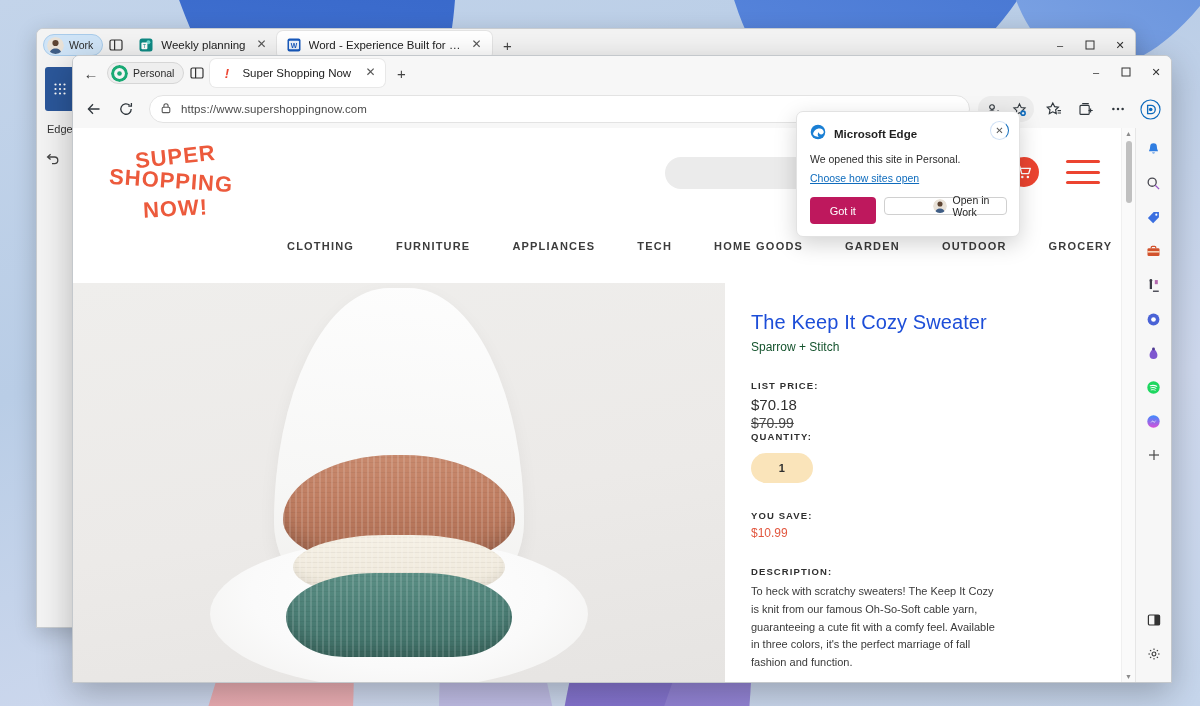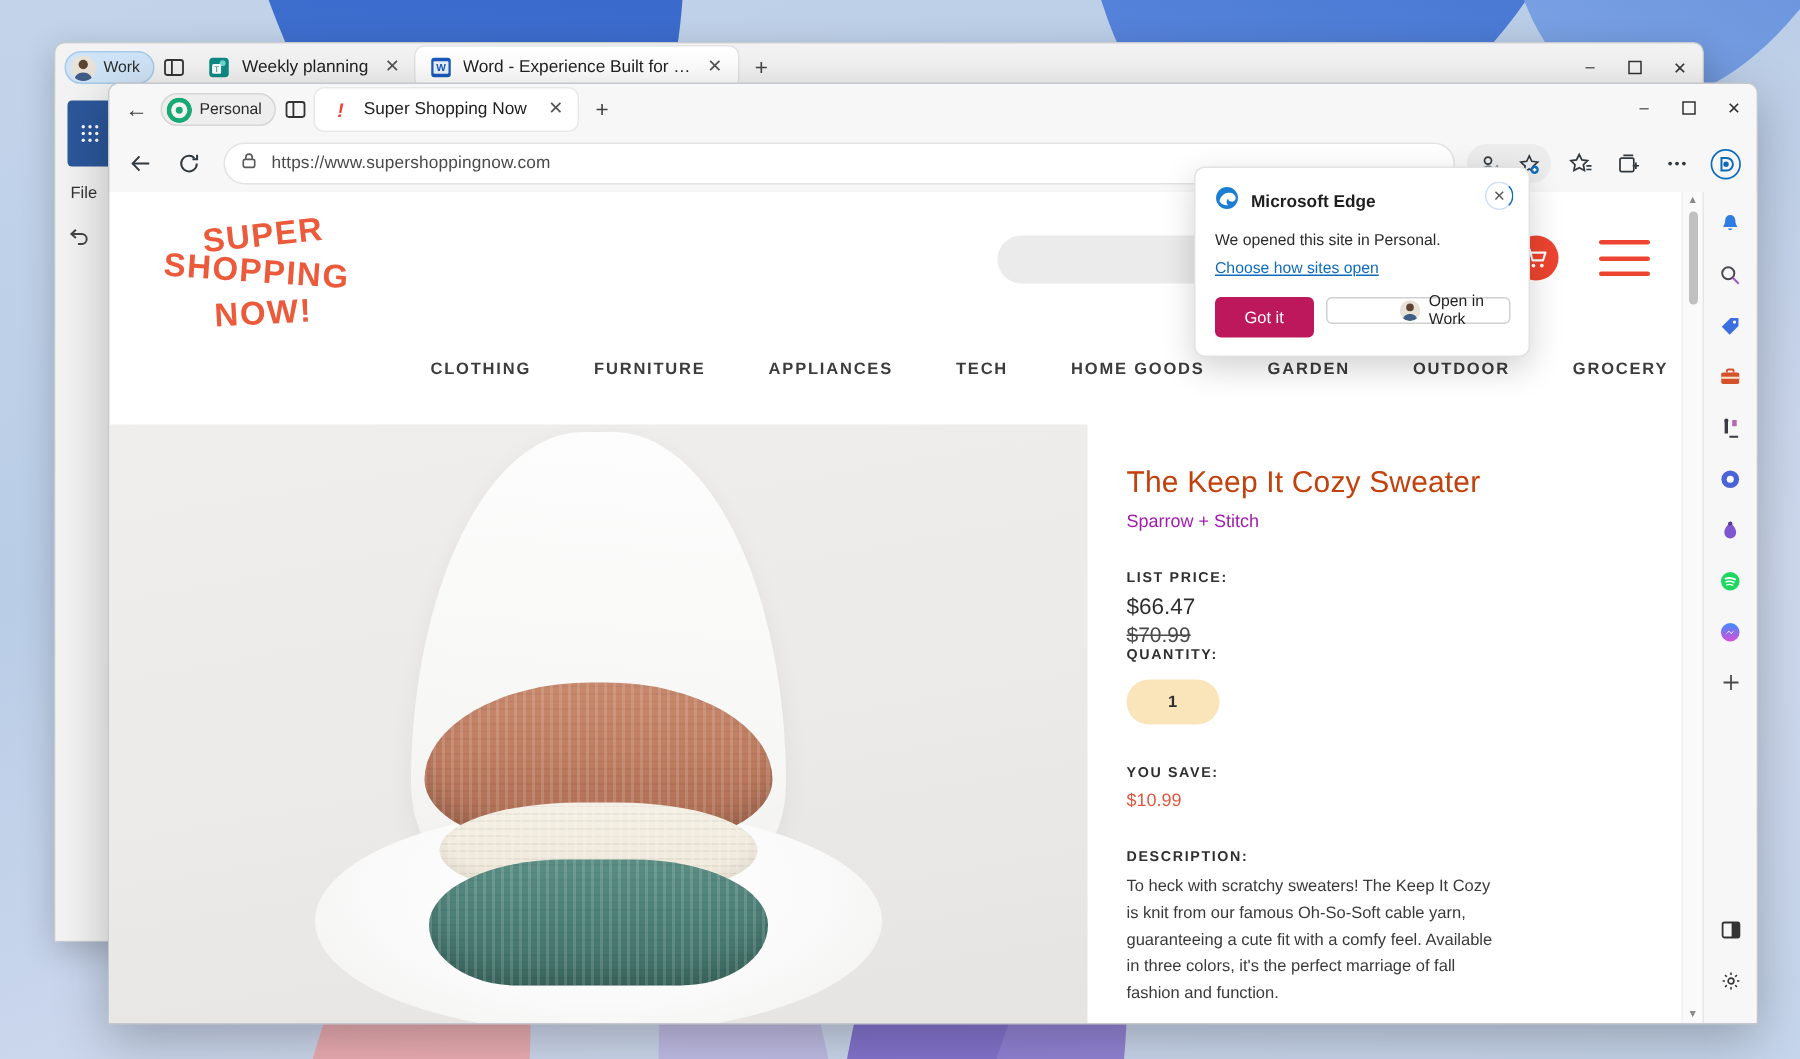--- a/index.html
+++ b/index.html
@@ -236,22 +236,22 @@
     box-shadow: inset 0 -8px 14px rgba(0,0,0,.14);
   }
   .knit-tex {
     position: absolute; inset: 0; border-radius: inherit; opacity: .38;
     background-image:
       repeating-linear-gradient(90deg, rgba(255,255,255,.35) 0 2px, rgba(0,0,0,0) 2px 6px),
       repeating-linear-gradient(0deg, rgba(0,0,0,.12) 0 1px, rgba(0,0,0,0) 1px 5px);
   }
 
   #product-info { flex: 1; padding: 28px 30px 0 26px; background: #fff; }
-  #prod-title { font-size: 20px; color: #c2410c; font-weight: 400; letter-spacing: .1px; }
-  #prod-brand { font-size: 12px; color: #a21caf; margin-top: 6px; }
+  #prod-title { font-size: 20px; color: #1d4ed8; font-weight: 400; letter-spacing: .1px; }
+  #prod-brand { font-size: 12px; color: #14532d; margin-top: 6px; }
   .lbl {
     font-size: 9.5px; font-weight: 700; letter-spacing: 1.1px; color: #2f2f2f;
   }
   .price-now { font-size: 15px; color: #2f2f2f; margin-top: 5px; }
   .price-old { font-size: 14px; color: #4a4a4a; text-decoration: line-through; margin-top: 2px; }
   .save-amt { font-size: 12px; color: #e2573f; margin-top: 5px; }
   .pill-tan {
     background: #fae4ba; border-radius: 16px; height: 30px;
     display: flex; align-items: center; justify-content: center;
     font-size: 11px; font-weight: 700; color: #2f2f2f; letter-spacing: .4px;
@@ -396,21 +396,21 @@
               <circle cx="7" cy="2.5" r="1.1"></circle>
               <circle cx="11.5" cy="2.5" r="1.1"></circle>
             <circle cx="2.5" cy="7" r="1.1"></circle>
               <circle cx="7" cy="7" r="1.1"></circle>
               <circle cx="11.5" cy="7" r="1.1"></circle>
             <circle cx="2.5" cy="11.5" r="1.1"></circle>
               <circle cx="7" cy="11.5" r="1.1"></circle>
               <circle cx="11.5" cy="11.5" r="1.1"></circle>
           </svg>
         </div>
-        <div class="word-file">File</div>
+        <div class="word-file">Edge</div>
         <div class="word-undo">
           <svg width="15" height="13" viewBox="0 0 15 13" fill="none" stroke="#444" stroke-width="1.3">
             <path d="M3 5 H9.5 a3.3 3.3 0 0 1 0 6.6 H7"></path>
               <path d="M5.6 2.2 L2.6 5 L5.6 7.6"></path>
           </svg>
         </div>
       </div>
       <div id="word-page"></div>
     </div>
   </div>
@@ -590,21 +590,21 @@
               </div>
           </div>
 
           <div id="product-info">
             <div id="prod-title">The Keep It Cozy Sweater</div>
             <div id="prod-brand">Sparrow + Stitch</div>
 
             <div style="display:flex; margin-top:26px;flex-direction:column;">
               <div style="width:136px;">
                 <div class="lbl">LIST PRICE:</div>
-                <div class="price-now">$66.47</div>
+                <div class="price-now">$70.18</div>
                 <div class="price-old">$70.99</div>
               </div>
               <div>
                 <div class="lbl">QUANTITY:</div>
                 <div id="qty-pill" class="pill-tan" style="margin-top:11px;">1</div>
               </div>
             </div>
 
             <div style="margin-top:27px;">
               <div class="lbl">YOU SAVE:</div>

